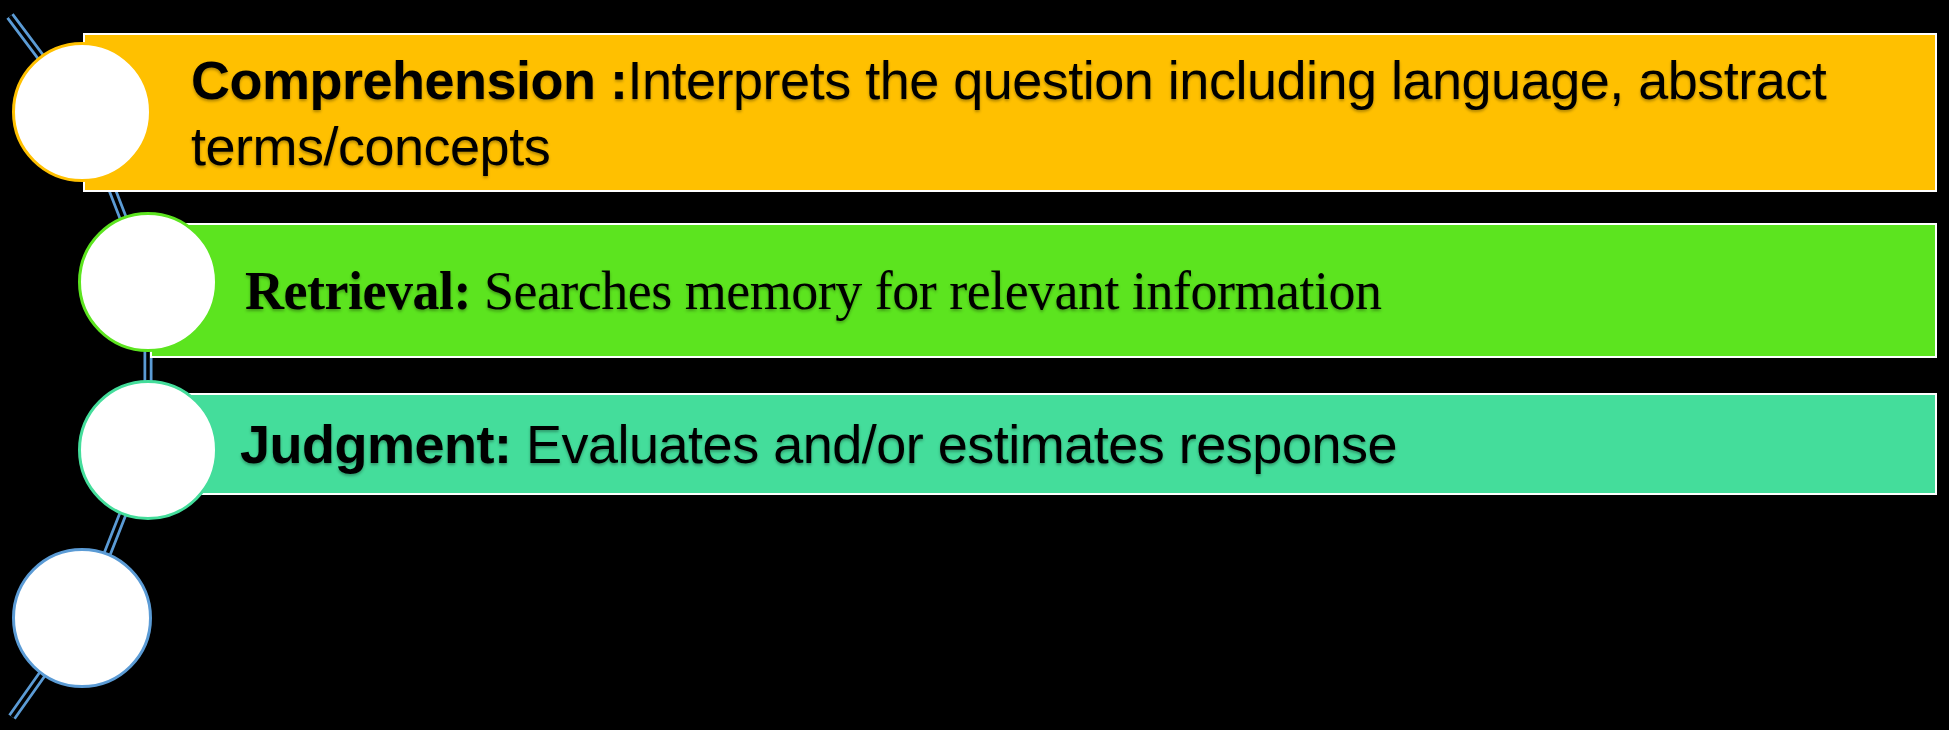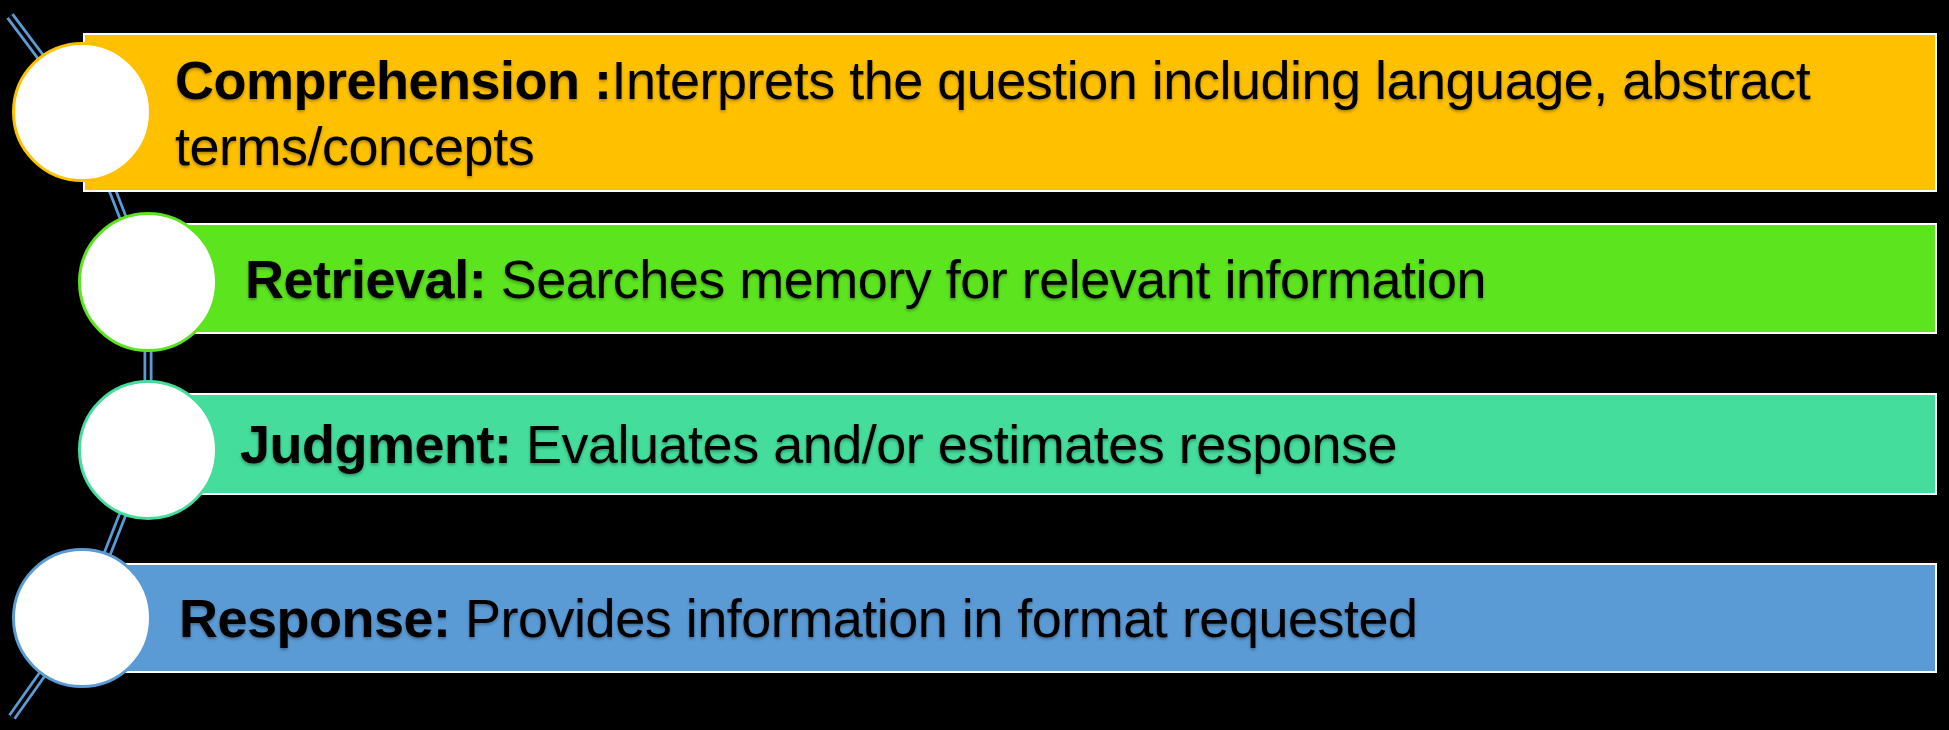--- a/index.html
+++ b/index.html
@@ -34,22 +34,22 @@
     font-size: 54px;
     line-height: 66px;
     letter-spacing: -0.5px;
     white-space: pre-wrap;
     text-shadow: 0 2px 3px rgba(0,0,0,0.30);
   }
   .bar .lbl { font-weight: 700; }
   .bar .desc { font-weight: 400; }
 
   #bar-comprehension { left: 83px;  top: 33px;  width: 1854px; height: 159px; padding-left: 90px; padding-right: 50px; }
-  #bar-comprehension .text { max-width: 1680px; }
-  #bar-retrieval     { left: 150px; top: 223px; width: 1787px; height: 111px; padding-left: 93px; }
+  #bar-comprehension .text { max-width: 1680px; margin-left: 16px; }
+  #bar-retrieval     { left: 150px; top: 223px; width: 1787px; height: 135px; padding-left: 93px; font-family: Liberation Serif, serif; }
   #bar-judgment      { left: 150px; top: 393px; width: 1787px; height: 102px; padding-left: 88px; }
   #bar-response      { left: 115px; top: 563px; width: 1822px; height: 110px; padding-left: 62px; }
 
   .node {
     position: absolute;
     z-index: 3;
     width: 140px;
     height: 140px;
     border-radius: 50%;
     background: #ffffff;
@@ -76,22 +76,19 @@
   </div>
 
   <div class="bar" id="bar-retrieval" style="background:#5CE41F">
     <div class="text"><span class="lbl">Retrieval:</span><span class="desc"> Searches memory for relevant information</span></div>
   </div>
 
   <div class="bar" id="bar-judgment" style="background:#44DD9B">
     <div class="text"><span class="lbl">Judgment:</span><span class="desc"> Evaluates and/or estimates response</span></div>
   </div>
 
-  <div class="bar" id="bar-response" style="background:#5B9BD5">
-    <div class="text"><span class="lbl">Response:</span><span class="desc"> Provides information in format requested</span></div>
-  </div>
 
   <div class="node" id="circle-comprehension"></div>
   <div class="node" id="circle-retrieval"></div>
   <div class="node" id="circle-judgment"></div>
   <div class="node" id="circle-response"></div>
 
 </div>
 
 </body></html>

